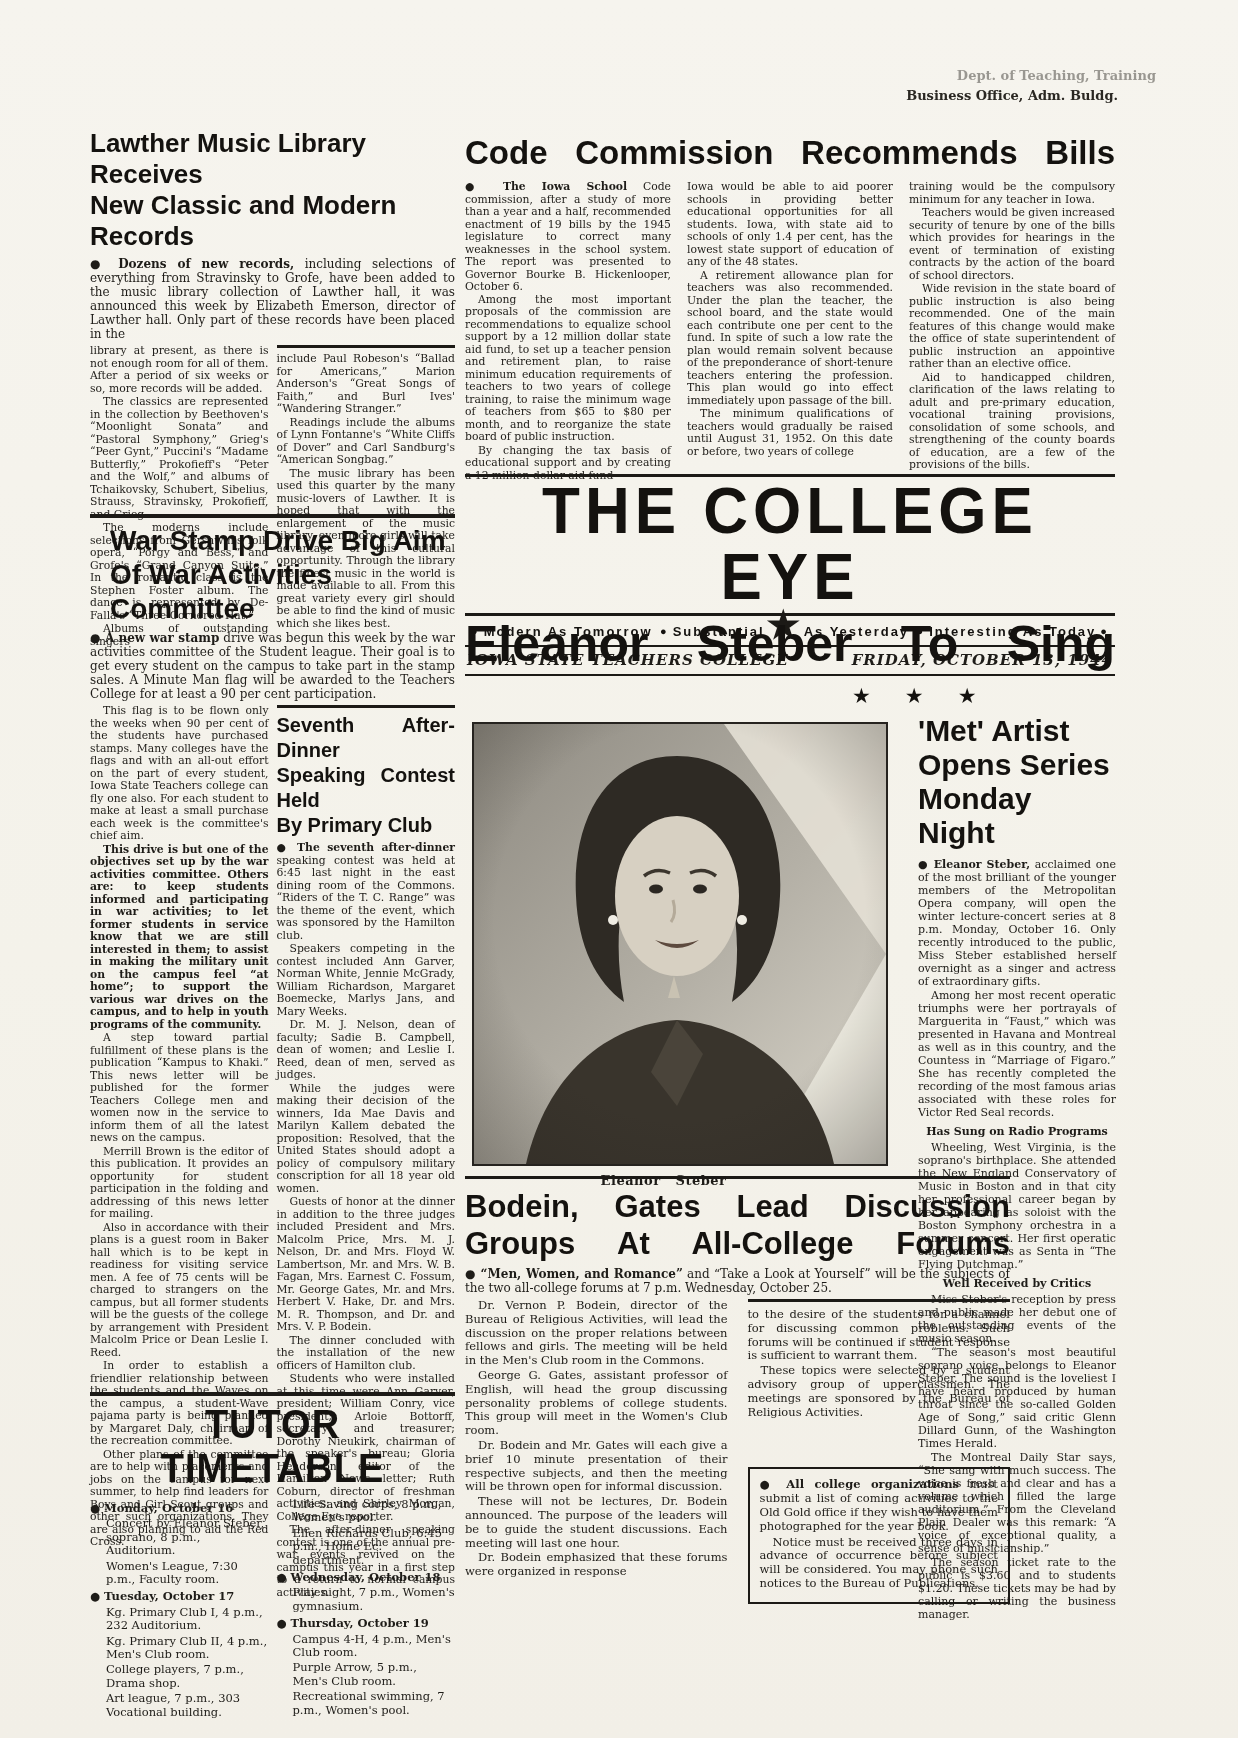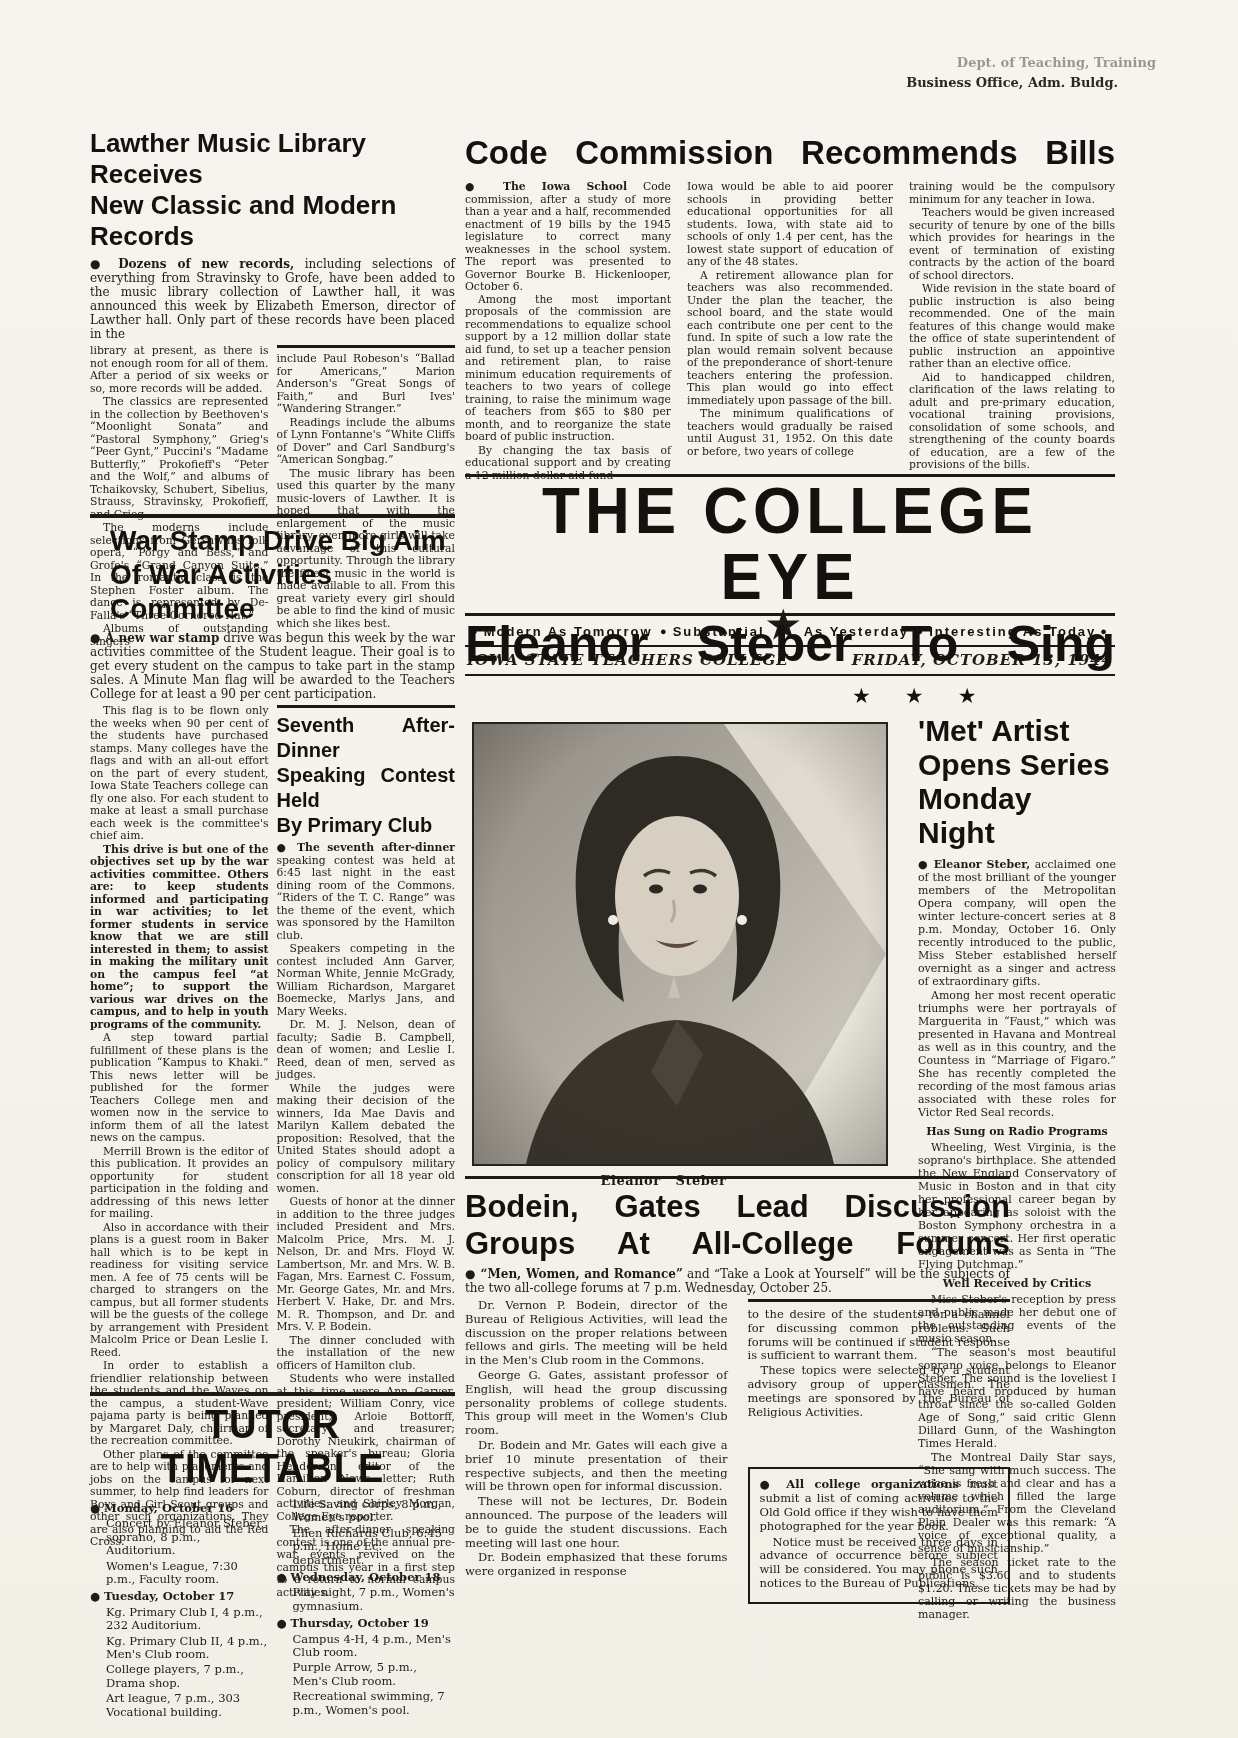--- a/index.html
+++ b/index.html
@@ -45,21 +45,21 @@
   .photo-frame{border:2px solid #26231f;display:block;background:#aaa69d;}
   .photo-caption{text-align:center;font-weight:bold;font-size:13px;word-spacing:10px;margin-top:7px;letter-spacing:.5px;}
   .notice-box{border:2.5px solid #1c1a16;padding:9px 10px;margin-top:48px;}
   .notice-box p{margin-bottom:2px;}
 </style>
 </head>
 <body>
 
 <div class="page">
 
-  <div class="block stamp" style="top:53px;right:120px;width:320px;">
+  <div class="block stamp" style="top:66px;right:120px;width:320px;">
     <span class="faded">Dept. of Teaching, Training</span>
     <span>Business Office, Adm. Buldg.</span>
   </div>
 
   <div class="block" style="left:90px;top:128px;width:365px;">
     <div class="h-sans hl26">
       <div>Lawther Music Library Receives</div>
       <div>New Classic and Modern Records</div>
     </div>
     <p class="lead lead-12"><span class="lead-bold">● Dozens of new records,</span><span> including selections of everything from Stravinsky to Grofe, have been added to the music library collection of Lawther hall, it was announced this week by Elizabeth Emerson, director of Lawther hall. Only part of these records have been placed in the</span></p>

